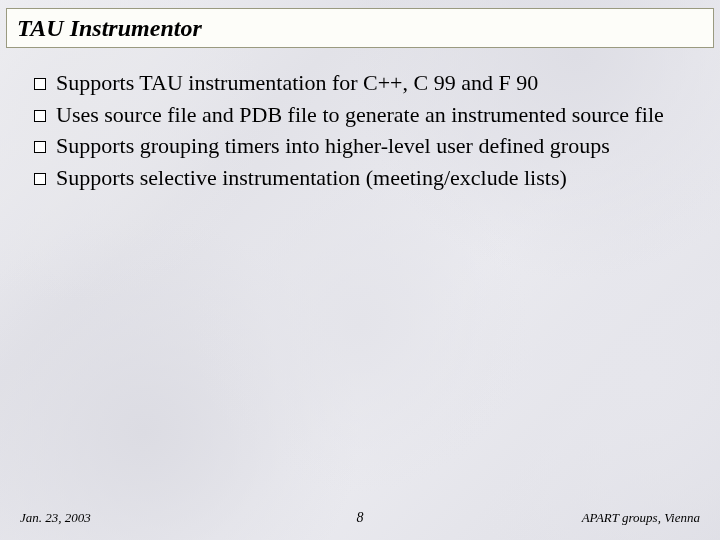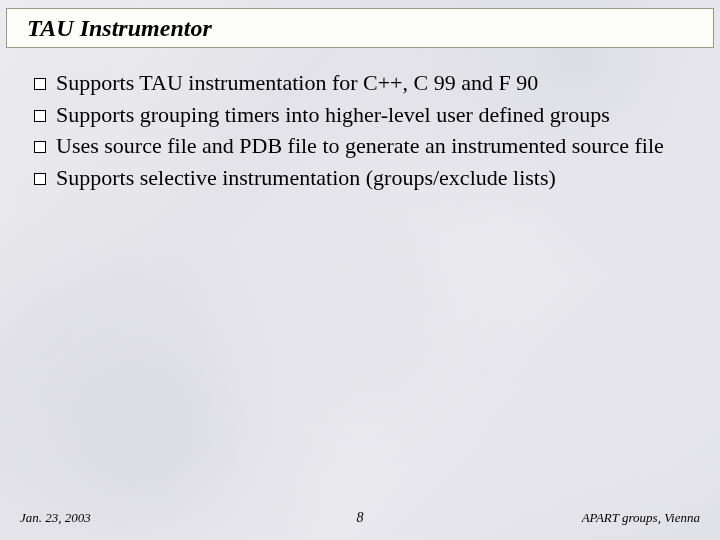--- a/index.html
+++ b/index.html
@@ -22,21 +22,21 @@
     box-sizing: border-box;
     position: absolute;
     top: 8px;
     left: 6px;
     right: 6px;
     height: 40px;
     border: 1px solid #9a9a80;
     background: #fdfdf9;
     display: flex;
     align-items: center;
-    padding-left: 20px;
+    padding-left: 10px;
   }
   .title-text {
     font-style: italic;
     font-weight: bold;
     font-size: 24px;
     color: #000;
   }
   .content {
     position: absolute;
     top: 68px;
@@ -94,29 +94,29 @@
   <span class="title-text">TAU Instrumentor</span>
 </div>
 
 <div class="content">
   <div class="bullet-row">
     <div class="bullet"></div>
     <div class="bullet-text">Supports TAU instrumentation for C++, C 99 and F 90</div>
   </div>
   <div class="bullet-row">
     <div class="bullet"></div>
+    <div class="bullet-text">Uses source file and PDB file to generate an instrumented source file</div>
+  </div>
+  <div class="bullet-row">
+    <div class="bullet"></div>
     <div class="bullet-text">Supports grouping timers into higher-level user defined groups</div>
   </div>
   <div class="bullet-row">
     <div class="bullet"></div>
-    <div class="bullet-text">Uses source file and PDB file to generate an instrumented source file</div>
-  </div>
-  <div class="bullet-row">
-    <div class="bullet"></div>
-    <div class="bullet-text">Supports selective instrumentation (groups/exclude lists)</div>
+    <div class="bullet-text">Supports selective instrumentation (meeting/exclude lists)</div>
   </div>
 </div>
 
 <div class="footer">
   <span class="left">Jan. 23, 2003</span>
   <span class="center">8</span>
   <span class="right">APART groups, Vienna</span>
 </div>
 
 </body></html>

